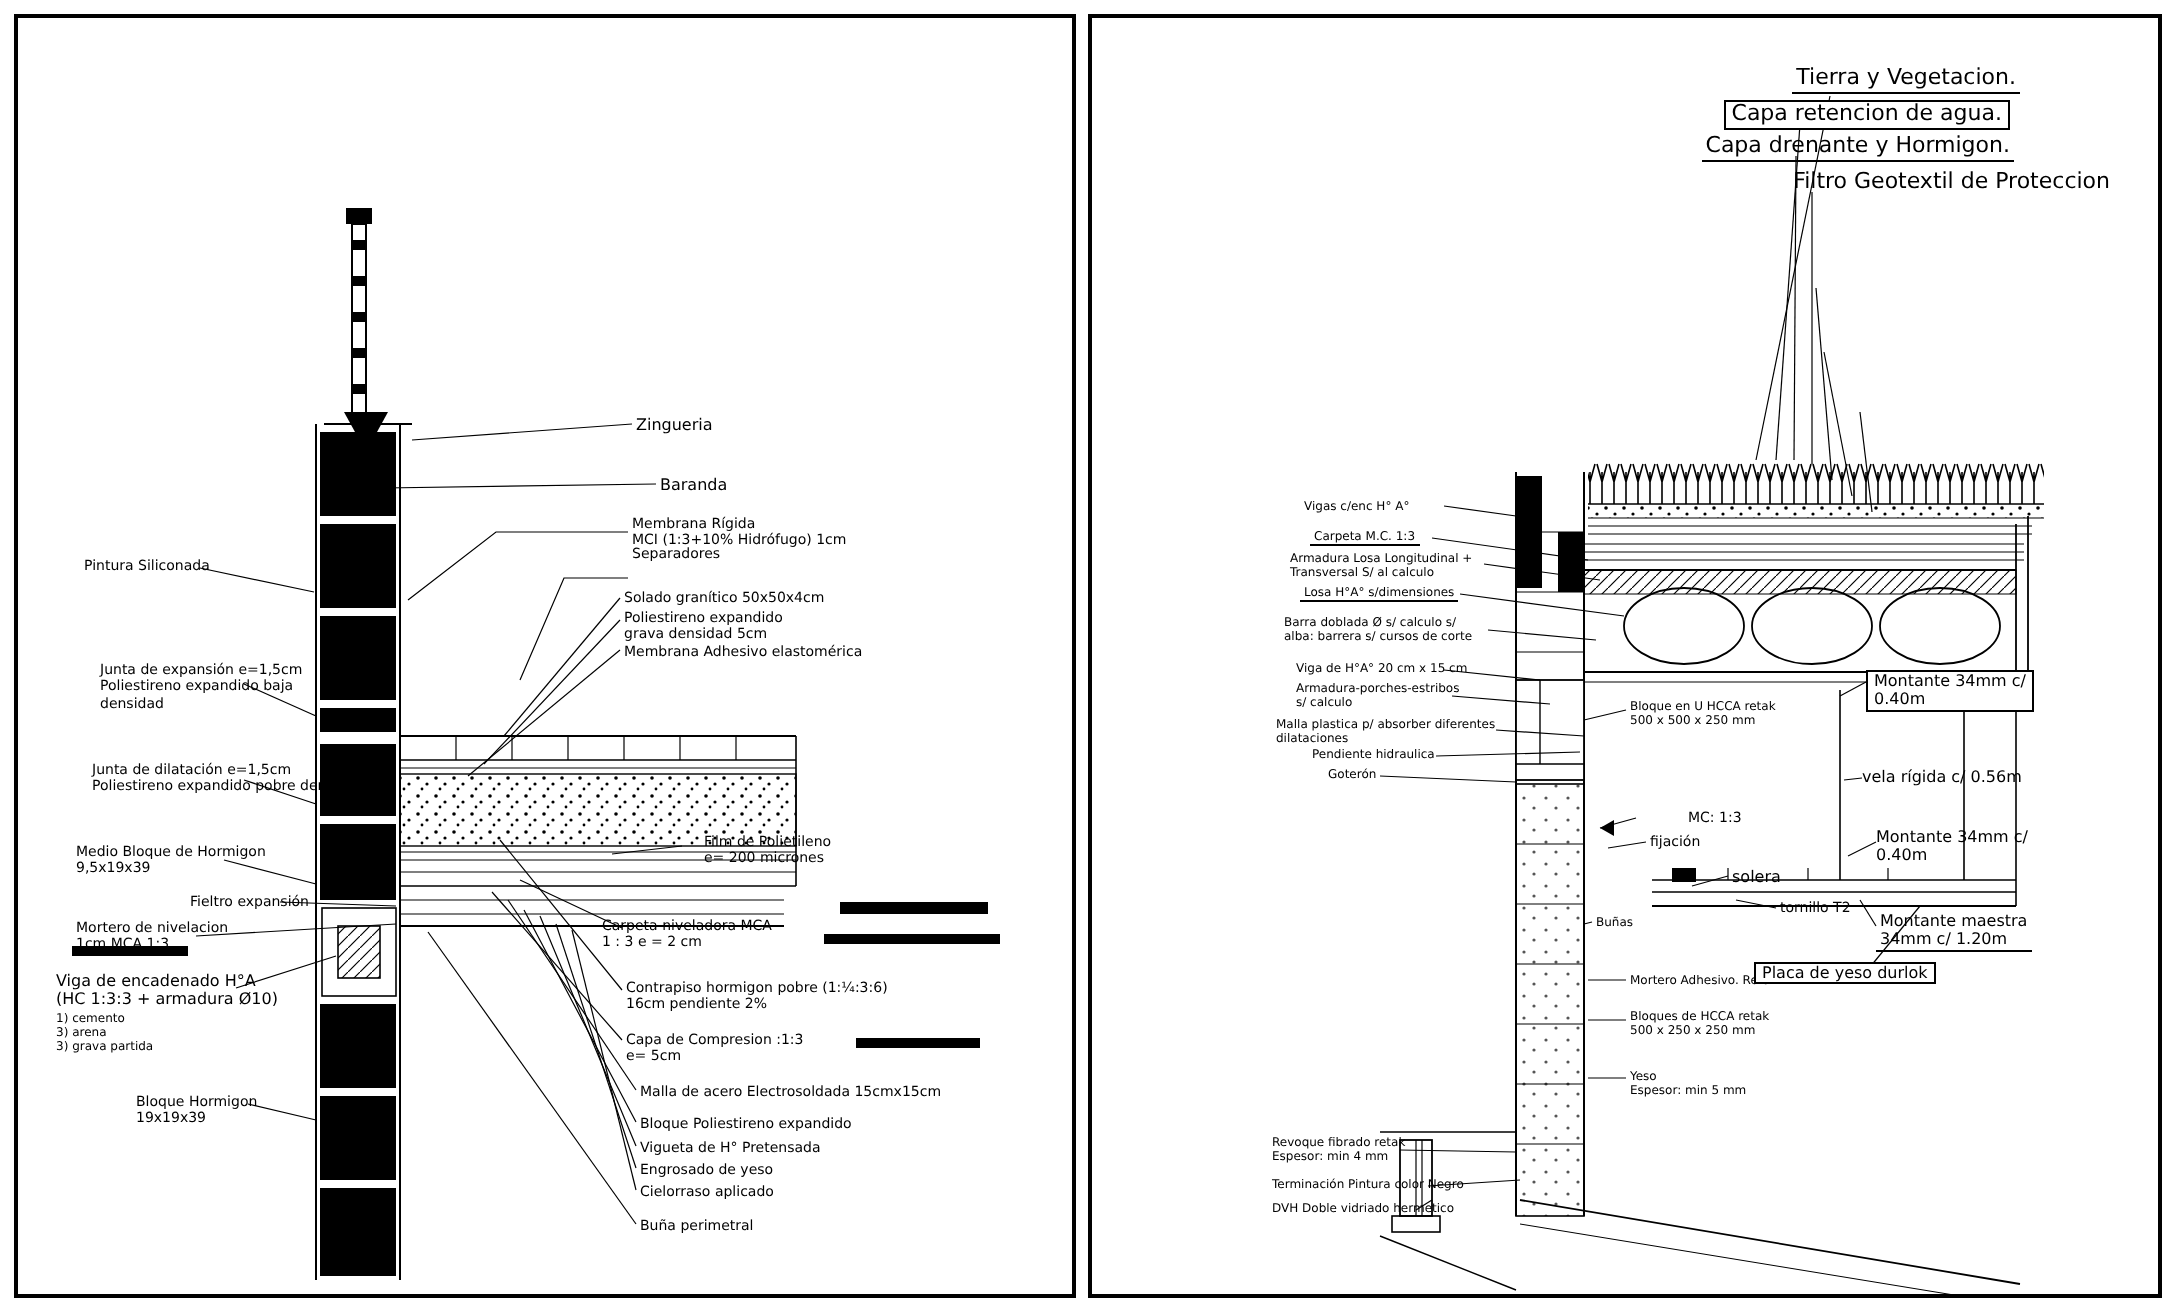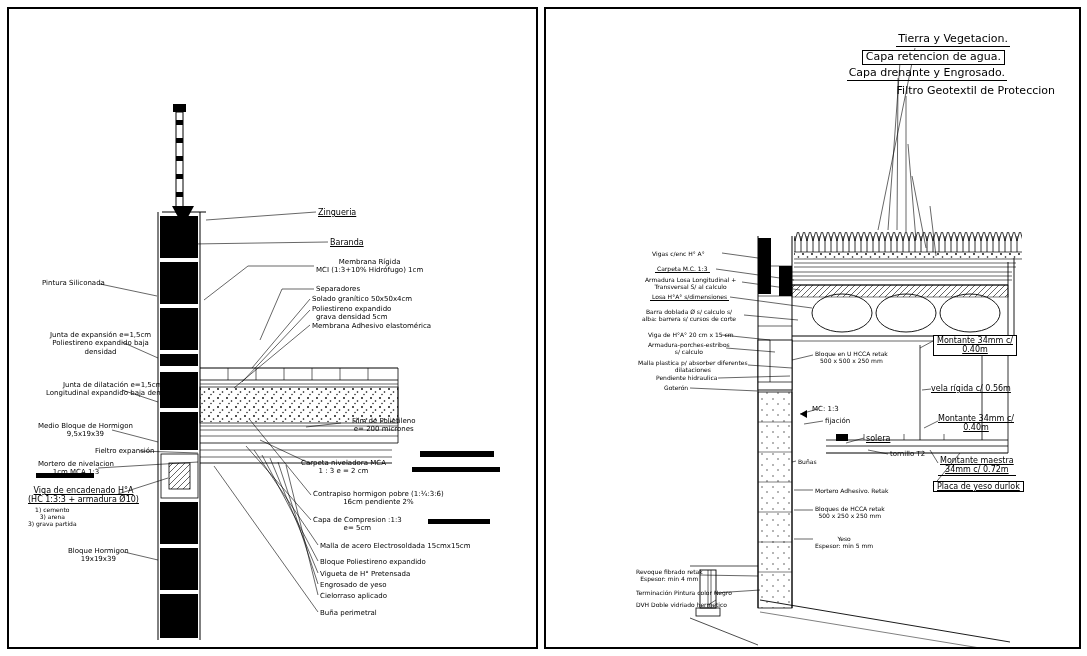--- a/index.html
+++ b/index.html
@@ -1,22 +1,22 @@
 <!DOCTYPE html>
 <html><head>
 <meta charset="utf-8">
 <style>
   html,body{margin:0;padding:0;background:#e8e8e8;}
   #screen{position:relative;width:1087px;height:656px;background:#ffffff;overflow:hidden;
           font-family:"DejaVu Sans",sans-serif;color:#000;}
   #draw{position:absolute;left:0;top:0;}
-  .lbl{position:absolute;line-height:1.18;white-space:pre-line;color:#000;text-align:center;}
+  .lbl{position:absolute;line-height:1.18;white-space:pre-line;color:#000;}
   .s6{font-size:6px;}
   .s7{font-size:7px;}
-  .s8{font-size:8px;text-decoration:underline;}
+  .s8{font-size:8px;}
   .s11{font-size:11px;}
   .boxed{border:1px solid #000;padding:0 3px;background:#fff;}
   .ul{border-bottom:1px solid #000;padding:0 2px;}
 </style>
 </head>
 <body>
 
 <div id="screen">
 
   <svg id="draw" width="1087" height="656" viewBox="0 0 1087 656">
@@ -225,31 +225,31 @@
       <path d="M714,593 L760,590"></path>
       <path d="M708,605 L716,600"></path>
     </g>
     <polygon points="800,414 807,410 807,418" fill="#000"></polygon>
   </svg>
 
   <div class="lbl s8" style="left:318px;top:208px">Zingueria</div>
   <div class="lbl s8" style="left:330px;top:238px">Baranda</div>
   <div class="lbl s7" style="left:316px;top:258px">Membrana Rígida
 MCI (1:3+10% Hidrófugo) 1cm</div>
-  <div class="lbl s7" style="left:316px;top:285px">Separadores</div>
+  <div class="lbl s7" style="left:316px;top:273px">Separadores</div>
   <div class="lbl s7" style="left:312px;top:295px">Solado granítico 50x50x4cm</div>
   <div class="lbl s7" style="left:312px;top:305px">Poliestireno expandido
 grava densidad 5cm</div>
   <div class="lbl s7" style="left:312px;top:322px">Membrana Adhesivo elastomérica</div>
   <div class="lbl s7" style="left:42px;top:279px">Pintura Siliconada</div>
   <div class="lbl s7" style="left:50px;top:331px">Junta de expansión e=1,5cm
 Poliestireno expandido baja
 densidad</div>
   <div class="lbl s7" style="left:46px;top:381px">Junta de dilatación e=1,5cm
-Longitudinal expandido baja densidad</div>
+Poliestireno expandido pobre densidad</div>
   <div class="lbl s7" style="left:38px;top:422px">Medio Bloque de Hormigon
 9,5x19x39</div>
   <div class="lbl s7" style="left:95px;top:447px">Fieltro expansión</div>
   <div class="lbl s7" style="left:38px;top:460px">Mortero de nivelacion
 1cm MCA 1:3</div>
   <div class="lbl s8" style="left:28px;top:486px">Viga de encadenado H°A
 (HC 1:3:3 + armadura Ø10)</div>
   <div class="lbl s6" style="left:28px;top:506px">1) cemento
 3) arena
 3) grava partida</div>
@@ -265,58 +265,58 @@
 e= 5cm</div>
   <div class="lbl s7" style="left:320px;top:542px">Malla de acero Electrosoldada 15cmx15cm</div>
   <div class="lbl s7" style="left:320px;top:558px">Bloque Poliestireno expandido</div>
   <div class="lbl s7" style="left:320px;top:570px">Vigueta de H° Pretensada</div>
   <div class="lbl s7" style="left:320px;top:581px">Engrosado de yeso</div>
   <div class="lbl s7" style="left:320px;top:592px">Cielorraso aplicado</div>
   <div class="lbl s7" style="left:320px;top:609px">Buña perimetral</div>
 
   <div class="lbl s11 ul" style="right:77px;top:33px">Tierra y Vegetacion.</div>
   <div class="lbl s11 boxed" style="right:82px;top:50px" data_bind_fallback="">Capa retencion de agua.</div>
-  <div class="lbl s11 ul" style="right:80px;top:67px">Capa drenante y Engrosado.</div>
+  <div class="lbl s11 ul" style="right:80px;top:67px">Capa drenante y Hormigon.</div>
   <div class="lbl s11" style="right:32px;top:85px">Filtro Geotextil de Proteccion</div>
 
   <div class="lbl s6" style="left:652px;top:250px">Vigas c/enc H° A°</div>
   <div class="lbl s6 ul" style="left:655px;top:265px">Carpeta M.C. 1:3</div>
   <div class="lbl s6" style="left:645px;top:276px">Armadura Losa Longitudinal +
 Transversal S/ al calculo</div>
   <div class="lbl s6 ul" style="left:650px;top:293px">Losa H°A° s/dimensiones</div>
   <div class="lbl s6" style="left:642px;top:308px">Barra doblada Ø s/ calculo s/
 alba: barrera s/ cursos de corte</div>
   <div class="lbl s6" style="left:648px;top:331px">Viga de H°A° 20 cm x 15 cm</div>
   <div class="lbl s6" style="left:648px;top:341px">Armadura-porches-estribos
 s/ calculo</div>
   <div class="lbl s6" style="left:638px;top:359px">Malla plastica p/ absorber diferentes
 dilataciones</div>
   <div class="lbl s6" style="left:656px;top:374px">Pendiente hidraulica</div>
   <div class="lbl s6" style="left:664px;top:384px">Goterón</div>
 
   <div class="lbl s6" style="left:815px;top:350px">Bloque en U HCCA retak
 500 x 500 x 250 mm</div>
-  <div class="lbl s7" style="left:812px;top:405px">MC: 1:3</div>
+  <div class="lbl s7" style="left:844px;top:405px">MC: 1:3</div>
   <div class="lbl s7" style="left:825px;top:417px">fijación</div>
   <div class="lbl s8" style="left:866px;top:434px">solera</div>
   <div class="lbl s7" style="left:890px;top:450px">tornillo T2</div>
   <div class="lbl s6" style="left:798px;top:458px">Buñas</div>
   <div class="lbl s6" style="left:815px;top:487px">Mortero Adhesivo. Retak</div>
   <div class="lbl s6" style="left:815px;top:505px">Bloques de HCCA retak
 500 x 250 x 250 mm</div>
   <div class="lbl s6" style="left:815px;top:535px">Yeso
 Espesor: min 5 mm</div>
 
   <div class="lbl s8 boxed" style="left:933px;top:335px">Montante 34mm c/
 0.40m</div>
   <div class="lbl s8" style="left:931px;top:384px">vela rígida c/ 0.56m</div>
   <div class="lbl s8" style="left:938px;top:414px">Montante 34mm c/
 0.40m</div>
   <div class="lbl s8 ul" style="left:938px;top:456px">Montante maestra
-34mm c/ 0.72m</div>
-  <div class="lbl s8 boxed" style="left:933px;top:481px">Placa de yeso durlok</div>
+34mm c/ 1.20m</div>
+  <div class="lbl s8 boxed" style="left:877px;top:481px">Placa de yeso durlok</div>
 
   <div class="lbl s6" style="left:636px;top:568px">Revoque fibrado retak
 Espesor: min 4 mm</div>
   <div class="lbl s6" style="left:636px;top:589px">Terminación Pintura color Negro</div>
   <div class="lbl s6" style="left:636px;top:601px">DVH Doble vidriado hermetico</div>
 
 </div>
 
 </body></html>

